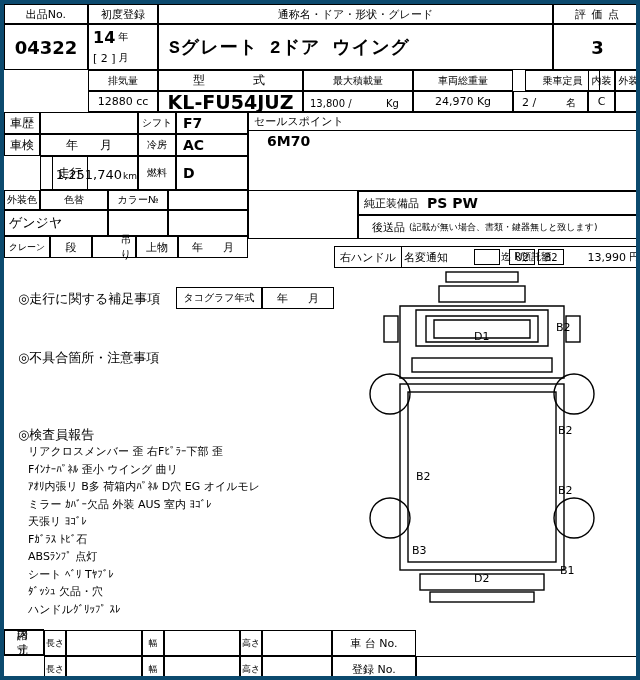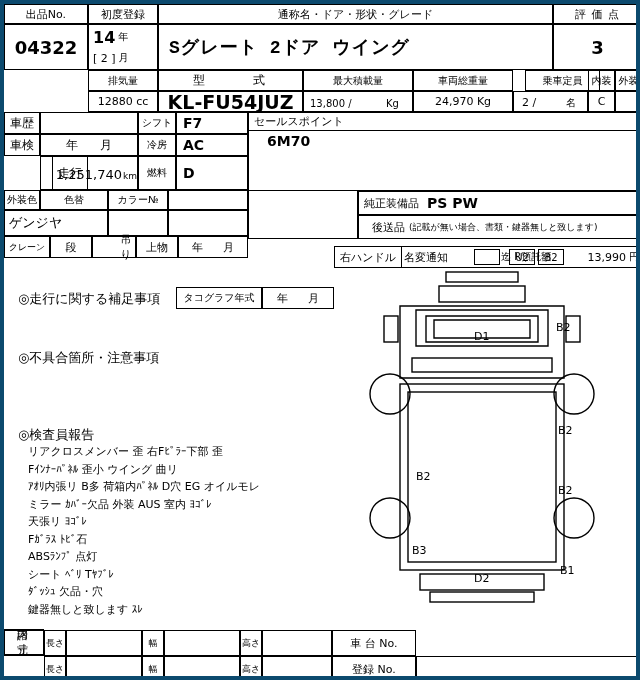--- a/index.html
+++ b/index.html
@@ -167,21 +167,21 @@
   <div class="box notes f11" style="left:24px;top:440px;width:300px;height:180px;">
     <div>リアクロスメンバー  歪   右Fﾋﾟﾗｰ下部  歪</div>
     <div>Fｲﾝﾅｰﾊﾟﾈﾙ  歪小   ウイング  曲リ</div>
     <div>ｱｵﾘ内張リ  B多   荷箱内ﾊﾟﾈﾙ D穴   EG オイルモレ</div>
     <div>ミラー  ｶﾊﾞｰ欠品   外装 AUS   室内 ﾖｺﾞﾚ</div>
     <div>天張リ  ﾖｺﾞﾚ</div>
     <div>Fｶﾞﾗｽ ﾄﾋﾞ石</div>
     <div>ABSﾗﾝﾌﾟ  点灯</div>
     <div>シート ﾍﾞﾘ Tﾔﾌﾞﾚ</div>
     <div>ﾀﾞｯｼｭ  欠品・穴</div>
-    <div>鍵器無しと致します ｽﾚ</div>
+    <div>ハンドルｸﾞﾘｯﾌﾟ ｽﾚ</div>
   </div>
 
   <div class="diag">
     <svg width="300" height="360" viewBox="0 0 300 360">
       <g fill="none" stroke="#000" stroke-width="1.4">
 
         <rect x="112" y="6" width="72" height="10"></rect>
         <rect x="105" y="20" width="86" height="16"></rect>
 
         <path d="M66 40 L230 40 L230 112 L66 112 Z"></path>

